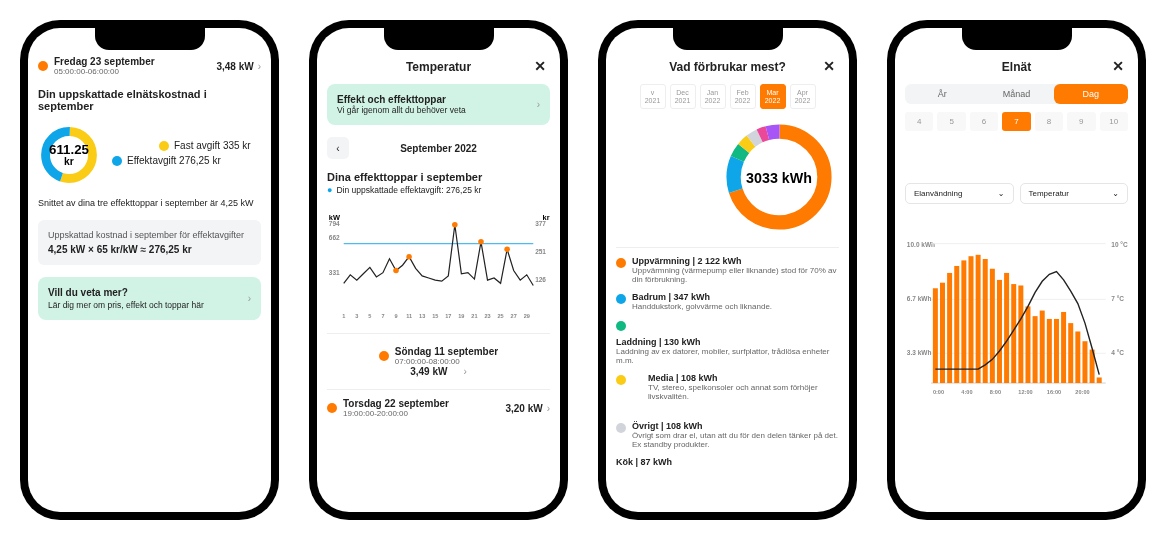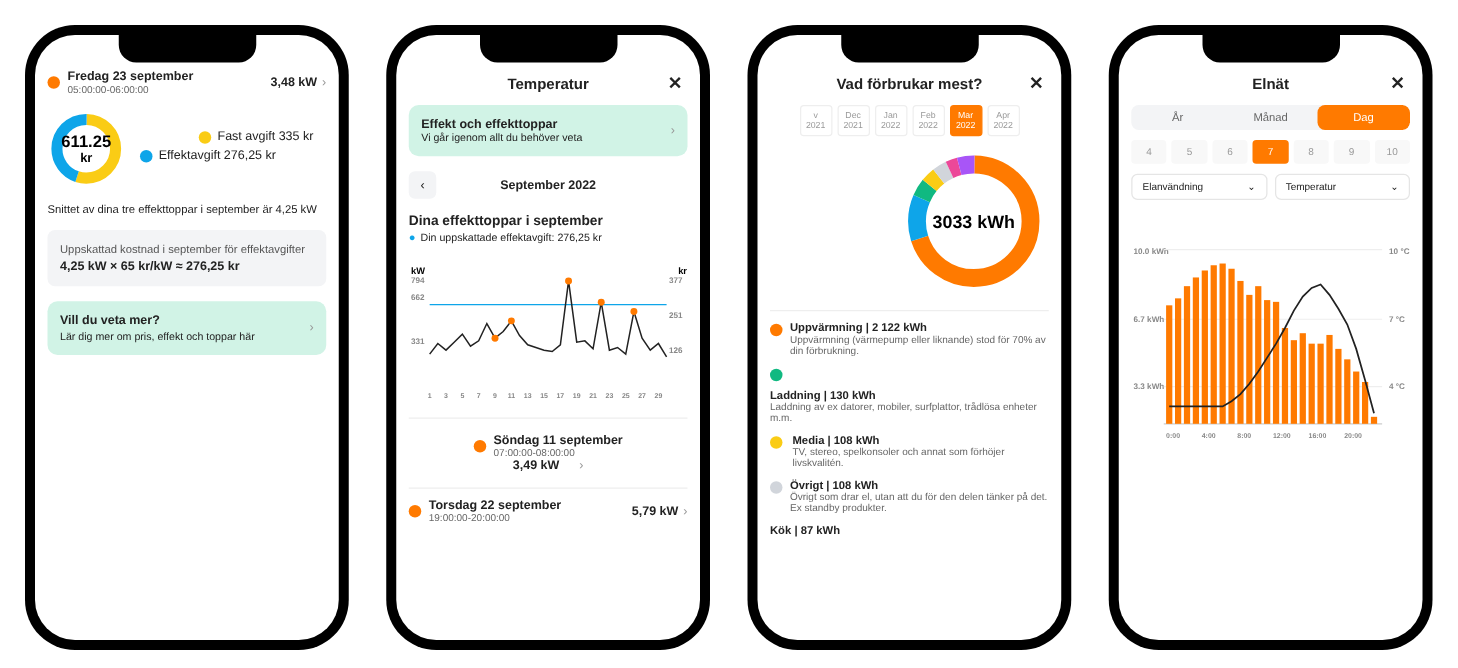--- a/index.html
+++ b/index.html
@@ -20,21 +20,21 @@
   .donut { width: 62px; height: 62px; flex-shrink: 0; }
   .donut2 { width: 120px; height: 120px; }
   svg text { font-size: 9px; font-weight: 600; }
   .seg-row { display: flex; background: #f3f4f6; border-radius: 6px; overflow: hidden; margin-bottom: 8px; }
   .seg { flex: 1; text-align: center; padding: 5px; font-size: 9px; color: #666; }
   .seg.active { background: #ff7a00; color: #fff; border-radius: 6px; }
   .day-row { display: flex; gap: 4px; margin-bottom: 8px; }
   .day { flex: 1; text-align: center; padding: 5px 0; font-size: 8px; background: #f8f8f8; border-radius: 3px; color: #999; }
   .day.active { background: #ff7a00; color: #fff; }
   .sel-row { display: flex; gap: 6px; margin-bottom: 8px; }
-  .sel { flex: 1; border: 1px solid #e5e5e5; border-radius: 5px; padding: 5px 8px; font-size: 8px; display: flex; justify-content: space-between; align-items: center; }
+  .sel { flex: 1; border: 1px solid #e5e5e5; border-radius: 5px; padding: 5px 8px; font-size: 8px; display: flex; justify-content: space-between; align-items: center; margin-top: 44px; }
   .month-cell { text-align: center; padding: 4px; font-size: 7px; color: #999; border: 1px solid #eee; border-radius: 3px; min-width: 26px; line-height: 1.1; }
   .month-cell.active { background: #ff7a00; color: #fff; border-color: #ff7a00; }
   .title-bar { text-align: center; font-weight: 600; font-size: 12px; padding: 4px 0 10px; position: relative; }
   .close-x { position: absolute; right: 4px; top: 2px; font-size: 14px; }
   .hr { border: none; border-top: 1px solid #eee; margin: 8px 0; }
   .arrow-box { width: 22px; height: 22px; background: #f3f4f6; border-radius: 5px; display: flex; align-items: center; justify-content: center; }
 </style>
 </head>
 <body>
 
@@ -49,20 +49,21 @@
           <div class="bold">Fredag 23 september</div>
           <div class="sub">05:00:00-06:00:00</div>
         </div>
       </div>
       <div class="row" style="gap:4px">
         <span class="bold">3,48 kW</span>
         <span class="chev">›</span>
       </div>
     </div>
 
+    <div class="sec bold" style="font-size:11px">Din uppskattade elnätskostnad i september</div>
 
     <div class="row sec" style="gap:12px">
       <svg class="donut" viewBox="0 0 42 42">
         <circle cx="21" cy="21" r="15.9" fill="none" stroke="#facc15" stroke-width="6" stroke-dasharray="55 45" stroke-dashoffset="25"></circle>
         <circle cx="21" cy="21" r="15.9" fill="none" stroke="#0ea5e9" stroke-width="6" stroke-dasharray="45 55" stroke-dashoffset="70"></circle>
         <text x="21" y="20" text-anchor="middle">611.25</text>
         <text x="21" y="28" text-anchor="middle" style="font-size:7px">kr</text>
       </svg>
       <div id="p1-legend">
           <div class="row" style="gap: 5px; margin-bottom: 4px; padding-left: 47px;">
@@ -183,21 +184,21 @@
         </div>
         <div class="row between" style="padding: 8px 0px; border-top: 1px solid rgb(238, 238, 238);">
           <div class="row" style="gap:6px">
             <span class="dot orange"></span>
             <div>
               <div class="bold">Torsdag 22 september</div>
               <div class="sub">19:00:00-20:00:00</div>
             </div>
           </div>
           <div class="row" style="gap:4px">
-            <span class="bold">5,79 kW</span>
+            <span class="bold">3,20 kW</span>
             <span class="chev">›</span>
           </div>
         </div>
       </div>
 
   </div>
 </div>
 
 <div class="phone">
   <div class="notch"></div>
@@ -234,28 +235,35 @@
 
     <hr class="hr">
     <div id="p3-cats">
         <div style="display: flex; gap: 6px; margin-bottom: 8px;">
           <span class="dot" style="background:#ff7a00;margin-top:2px"></span>
           <div>
             <div class="bold" style="font-size:9px">Uppvärmning | 2 122 kWh</div>
             <div style="font-size:8px;color:#666">Uppvärmning (värmepump eller liknande) stod för 70% av din förbrukning.</div>
           </div>
         </div>
+        <div style="display: flex; gap: 6px; margin-bottom: 8px;">
+          <span class="dot" style="background:#0ea5e9;margin-top:2px"></span>
+          <div>
+            <div class="bold" style="font-size:9px">Badrum | 347 kWh</div>
+            <div style="font-size:8px;color:#666">Handdukstork, golvvärme och liknande.</div>
+          </div>
+        </div>
         <div style="display: flex; gap: 6px; margin-bottom: 8px; flex-direction: column;">
           <span class="dot" style="background:#10b981;margin-top:2px"></span>
           <div>
             <div class="bold" style="font-size:9px">Laddning | 130 kWh</div>
             <div style="font-size:8px;color:#666">Laddning av ex datorer, mobiler, surfplattor, trådlösa enheter  m.m.</div>
           </div>
         </div>
-        <div style="display: flex; gap: 8px; margin-bottom: 8px;">
+        <div style="display: flex; gap: 22px; margin-bottom: 20px;">
           <span class="dot" style="background:#facc15;margin-top:2px"></span>
           <div>
             <div class="bold" style="font-size:9px">Media | 108 kWh</div>
             <div style="font-size:8px;color:#666">TV, stereo, spelkonsoler och annat som förhöjer livskvalitén.</div>
           </div>
         </div>
         <div style="display: flex; gap: 6px; margin-bottom: 8px;">
           <span class="dot" style="background:#d1d5db;margin-top:2px"></span>
           <div>
             <div class="bold" style="font-size:9px">Övrigt | 108 kWh</div>

